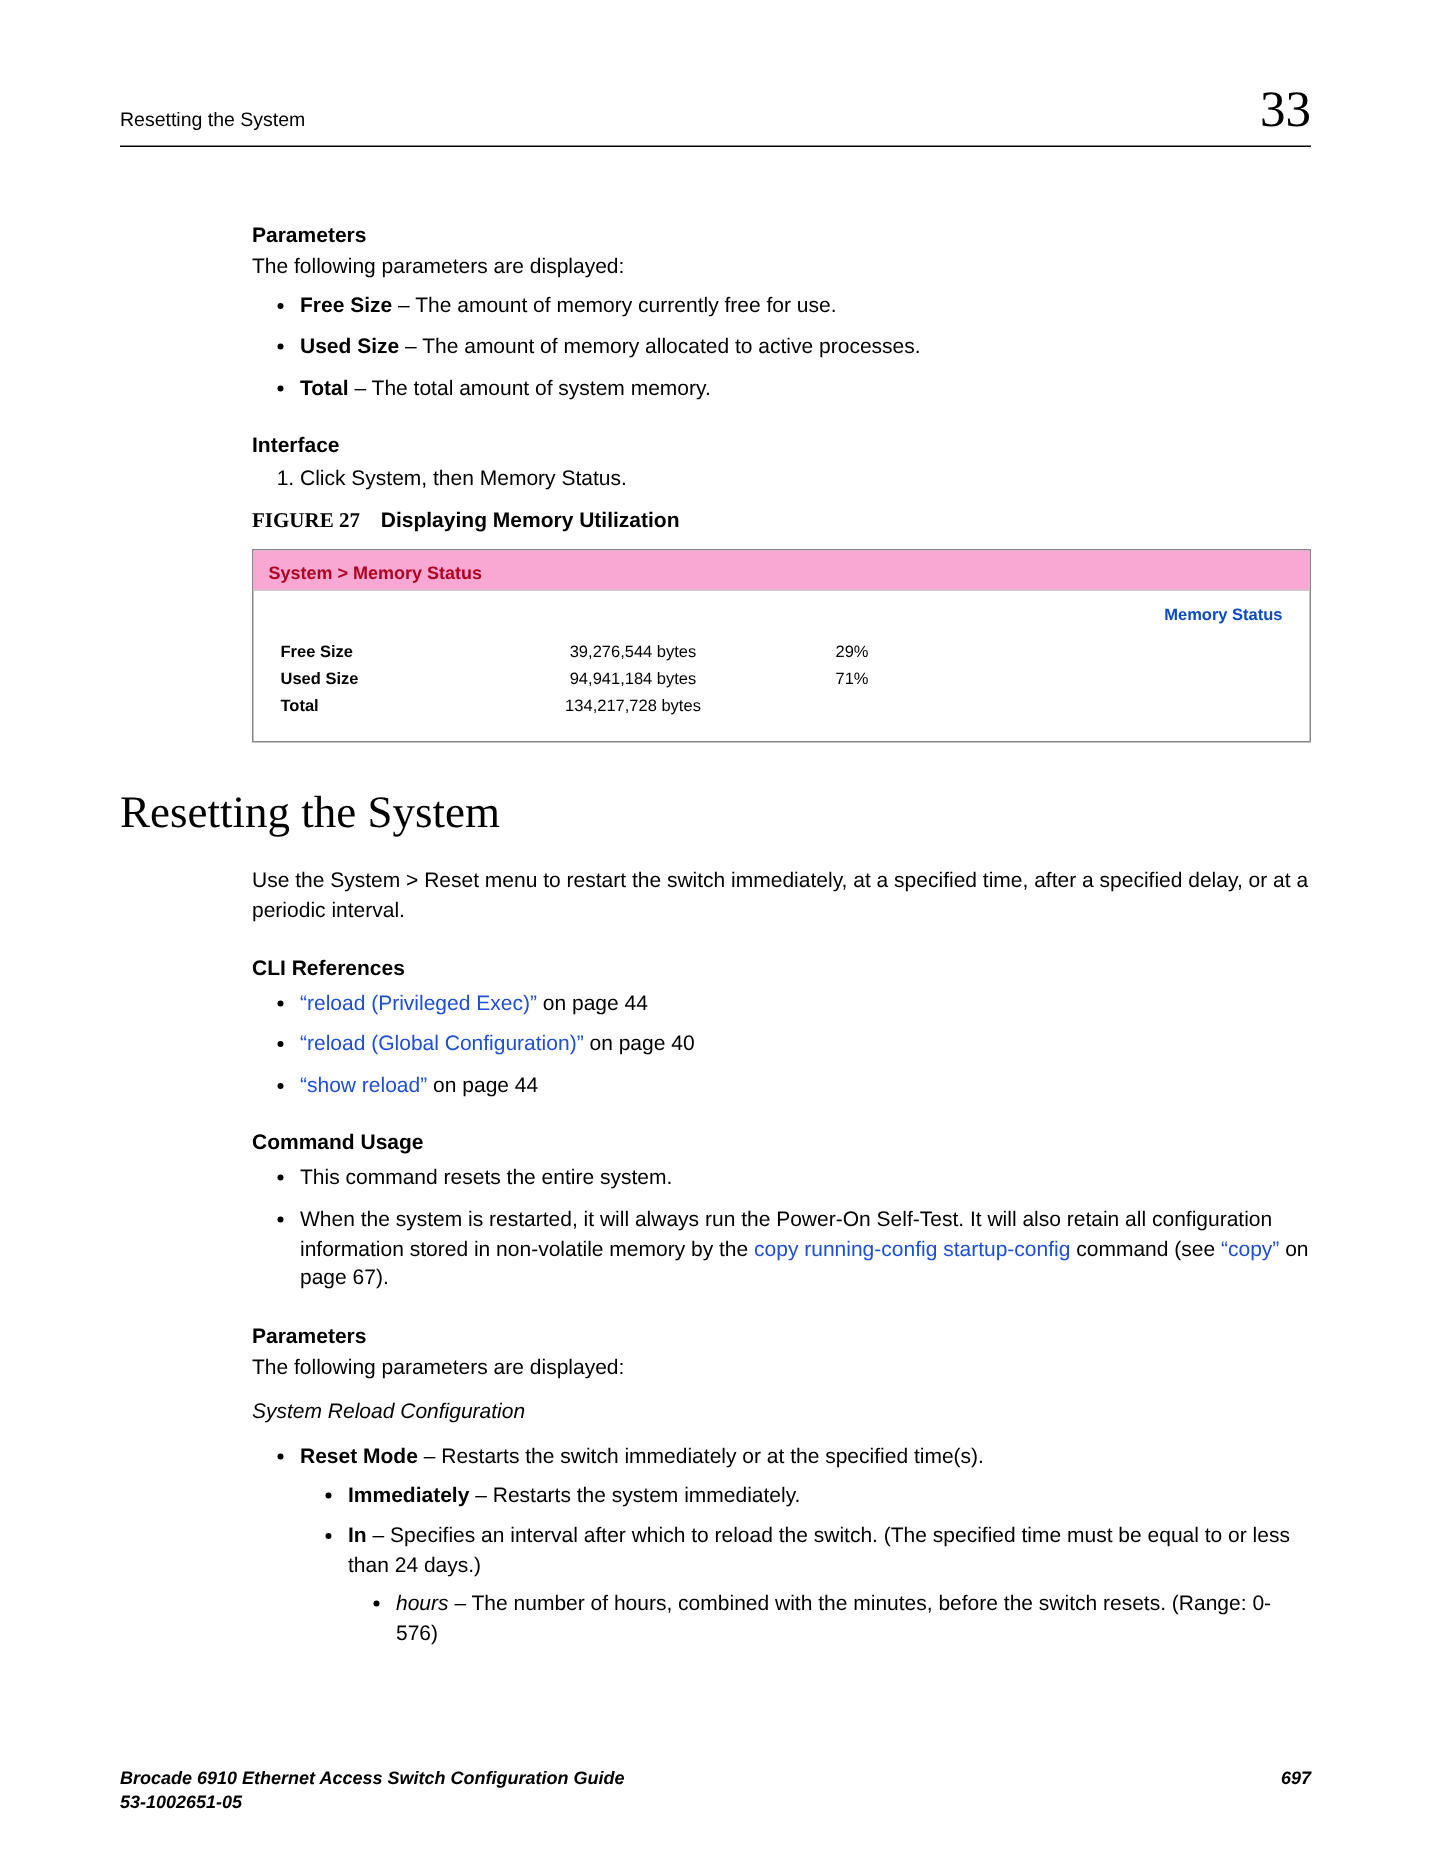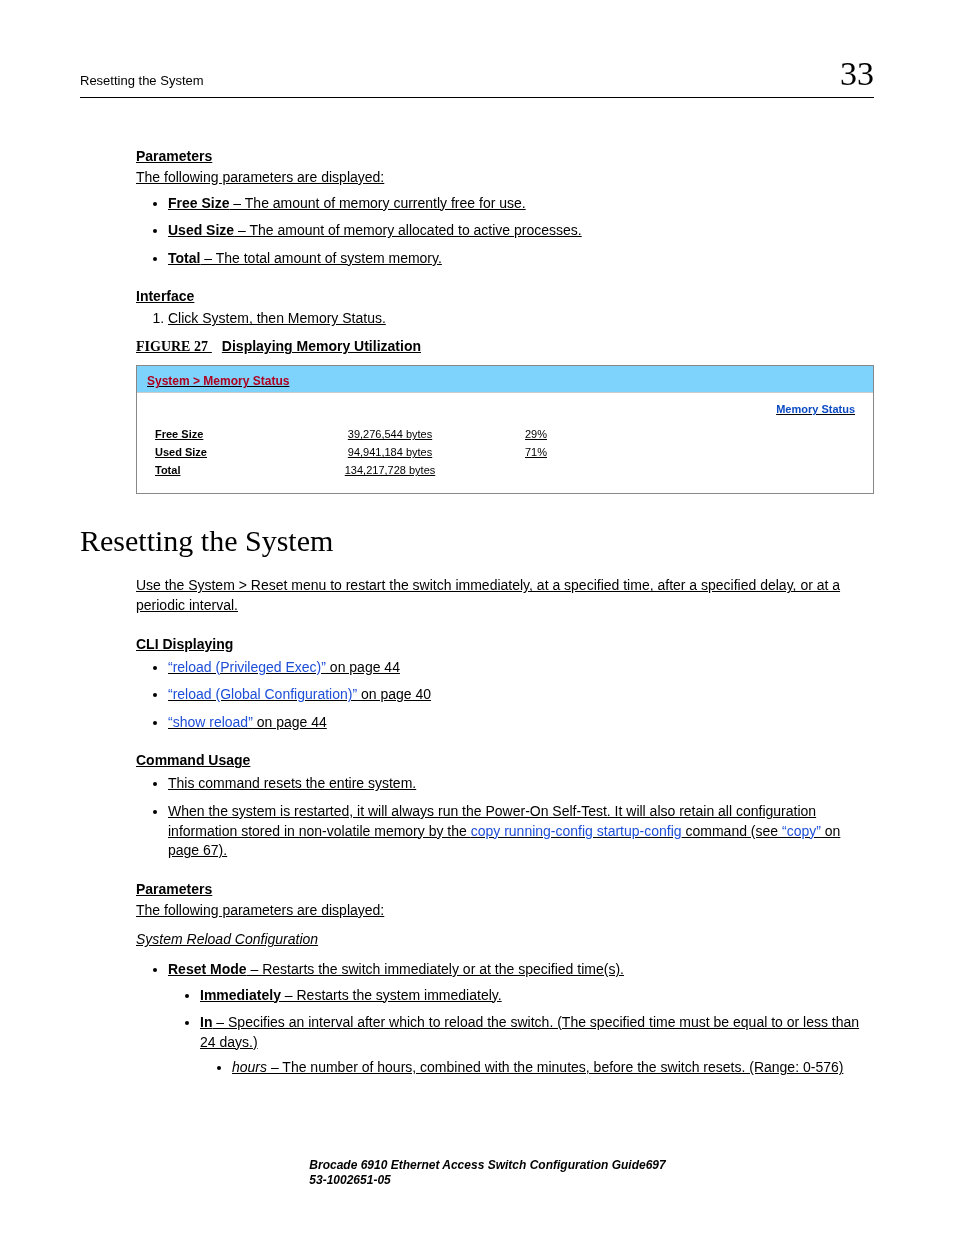--- a/index.html
+++ b/index.html
@@ -23,22 +23,21 @@
     margin-bottom: 50px;
   }
   .header-left {
     font-size: 13px;
   }
   .header-right {
     font-size: 34px;
     font-family: Georgia, 'Times New Roman', serif;
   }
   .content-indent {
-    margin-left: 56px;
-    text-decoration: underline;
+    margin-left: 88px;
   }
   .section-heading {
     font-weight: bold;
     margin-top: 20px;
     margin-bottom: 4px;
   }
   .body-text {
     margin-bottom: 4px;
     line-height: 1.4;
   }
@@ -81,21 +80,21 @@
   .screenshot-box {
     border: 1px solid #888;
     margin-bottom: 30px;
   }
   .breadcrumb {
     padding: 8px 10px 4px 10px;
     color: #b00020;
     font-weight: bold;
     font-size: 12px;
     border-bottom: 1px solid #ccc;
-    background: #7dd3fc;
+    background: #f9a8d4;
   }
   .panel {
     padding: 10px 18px 14px 18px;
     font-size: 11px;
   }
   .panel-title {
     color: #0a4ac2;
     font-weight: bold;
     margin-bottom: 10px;
     text-align: right;
@@ -128,25 +127,24 @@
   a.link {
     color: #1d4ed8;
     text-decoration: none;
   }
   .italic {
     font-style: italic;
   }
   .footer {
     margin-top: 80px;
     display: flex;
-    justify-content: center;
+    justify-content: space-between;
     font-style: italic;
     font-size: 12px;
     font-weight: bold;
-    margin-left: 21px;
   }
   .footer .left { line-height: 1.3; }
   .footer .right { }
   .bold { font-weight: bold; }
 </style>
 </head>
 <body>
 
 <div class="page">
 
@@ -199,21 +197,21 @@
           </table>
       </div>
     </div>
   </div>
 
   <h1 class="big">Resetting the System</h1>
 
   <div class="content-indent">
     <div class="body-text">Use the System &gt; Reset menu to restart the switch immediately, at a specified time, after a specified delay, or at a periodic interval.</div>
 
-    <div class="section-heading">CLI Displaying</div>
+    <div class="section-heading">CLI References</div>
     <ul class="bullet">
       <li><a href="#" class="link">“reload (Privileged Exec)”</a><span> on page 44</span></li>
       <li><a href="#" class="link">“reload (Global Configuration)”</a><span> on page 40</span></li>
       <li><a href="#" class="link">“show reload”</a><span> on page 44</span></li>
     </ul>
 
     <div class="section-heading">Command Usage</div>
     <ul class="bullet">
       <li>This command resets the entire system.</li>
       <li><span>When the system is restarted, it will always run the Power-On Self-Test. It will also retain all configuration information stored in non-volatile memory by the </span><a href="#" class="link">copy running-config startup-config</a><span> command (see </span><a href="#" class="link">“copy”</a><span> on page 67).</span></li>

